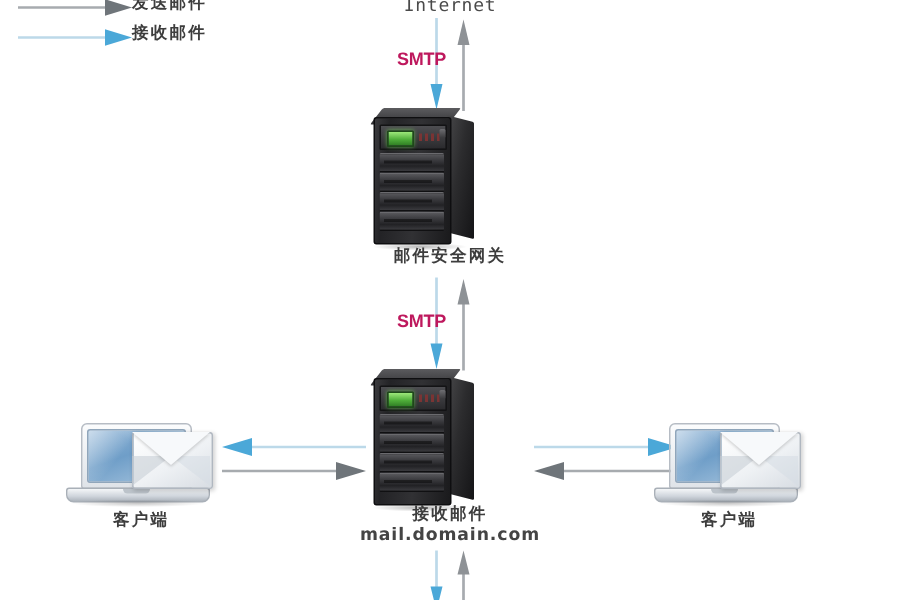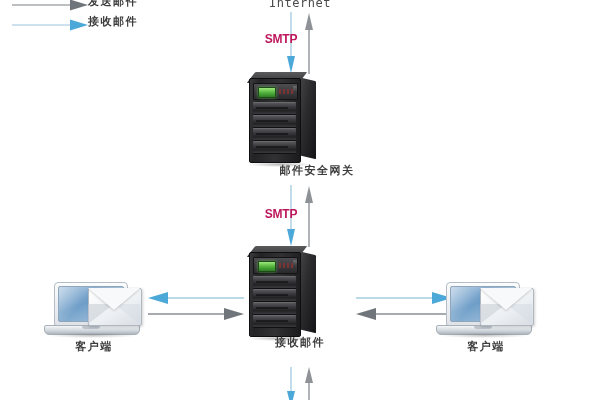--- a/index.html
+++ b/index.html
@@ -297,21 +297,21 @@
       </div>
       <div class="bay" style="top:23px;"></div>
       <div class="bay" style="top:36px;"></div>
       <div class="bay" style="top:49px;"></div>
       <div class="bay" style="top:62px;"></div>
       <div class="srv-btn" style="top:7px;"></div>
     </div>
     <div class="srv-shadow"></div>
   </div>
 
-  <div class="label cn" style="left:252px; top:164px; width:130px;">邮件安全网关</div>
+  <div class="label cn" style="left:235px; top:164px; width:130px;">邮件安全网关</div>
 
   <div class="label proto" style="left:258px; top:33px; width:46px;">SMTP</div>
 
   <svg class="arrow-svg" style="left:287px; top:185px;" width="8" height="62">
     <line x1="4" y1="0" x2="4" y2="46" stroke="#bcd9e9" stroke-width="1.8"></line>
     <polygon points="0,44 8,44 4,61" fill="#4ba8d8"></polygon>
   </svg>
   <svg class="arrow-svg" style="left:305px; top:185px;" width="8" height="62">
     <line x1="4" y1="62" x2="4" y2="16" stroke="#a7abaf" stroke-width="1.8"></line>
     <polygon points="0,18 8,18 4,1" fill="#8e9296"></polygon>
@@ -330,20 +330,21 @@
       <div class="bay" style="top:23px;"></div>
       <div class="bay" style="top:36px;"></div>
       <div class="bay" style="top:49px;"></div>
       <div class="bay" style="top:62px;"></div>
       <div class="srv-btn" style="top:7px;"></div>
     </div>
     <div class="srv-shadow"></div>
   </div>
 
   <div class="label cn" style="left:235px; top:336px; width:130px;">接收邮件</div>
+  <div class="label mono" style="left:225px; top:350px; width:150px;">mail.domain.com</div>
 
   <svg class="arrow-svg" style="left:287px; top:367px;" width="8" height="40">
     <line x1="4" y1="0" x2="4" y2="26" stroke="#bcd9e9" stroke-width="1.8"></line>
     <polygon points="0,24 8,24 4,40" fill="#4ba8d8"></polygon>
   </svg>
   <svg class="arrow-svg" style="left:305px; top:367px;" width="8" height="40">
     <line x1="4" y1="40" x2="4" y2="14" stroke="#a7abaf" stroke-width="1.8"></line>
     <polygon points="0,16 8,16 4,0" fill="#8e9296"></polygon>
   </svg>
 

